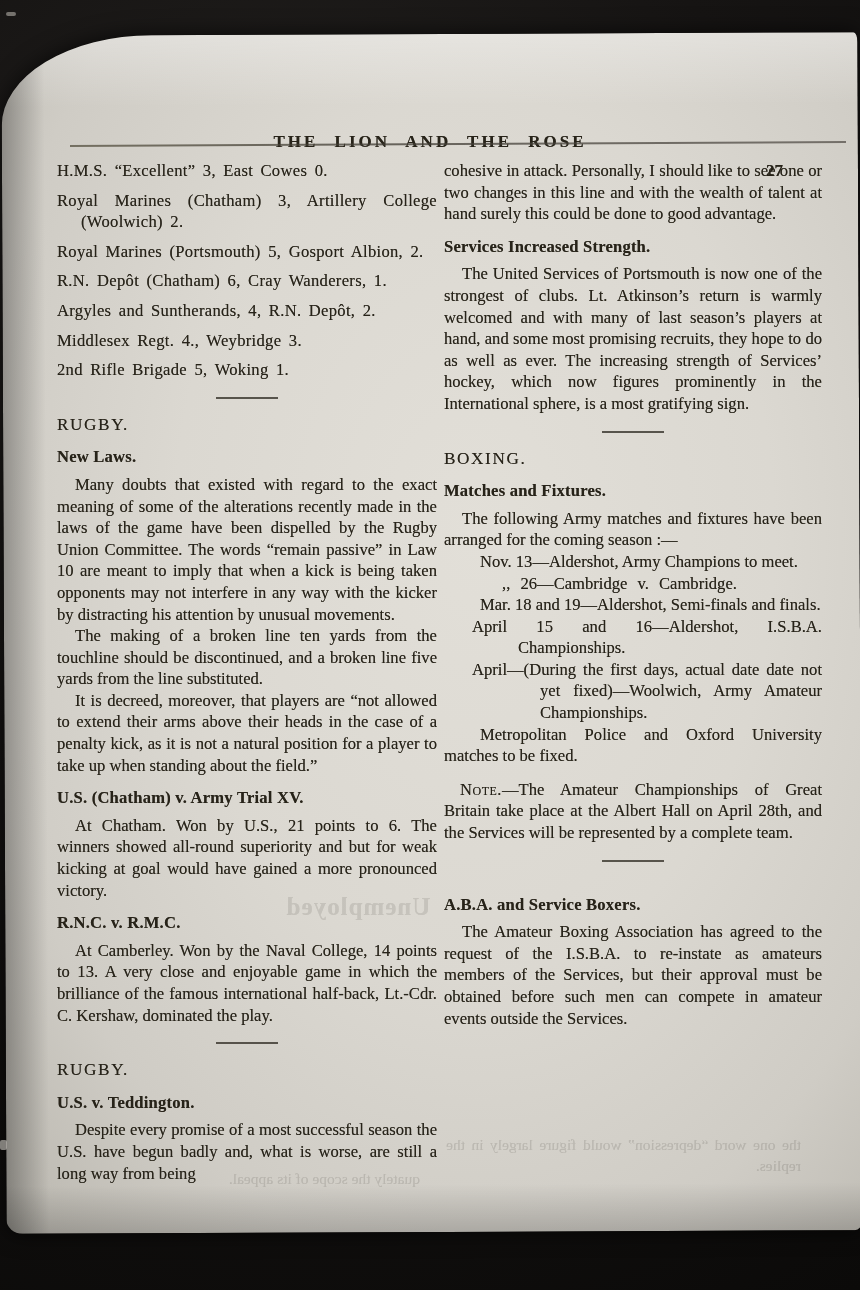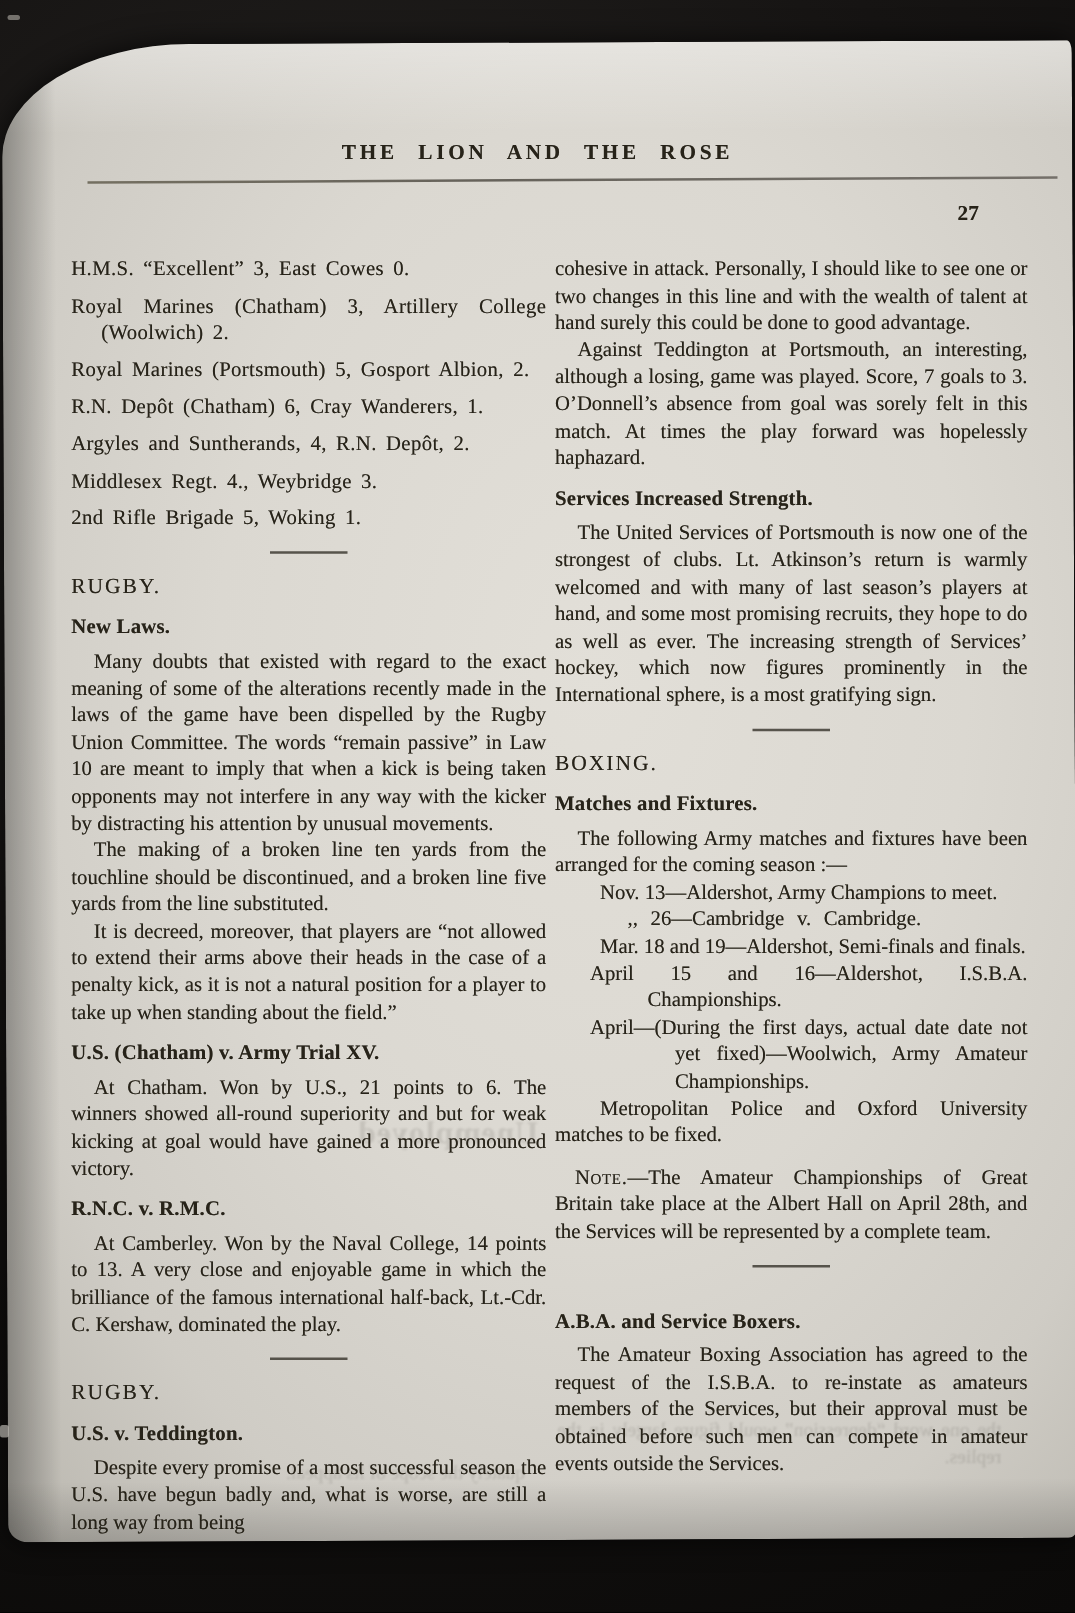--- a/index.html
+++ b/index.html
@@ -10,26 +10,26 @@
     border-radius:150px 4px 8px 16px / 90px 10px 10px 14px;
     transform:rotate(-0.25deg);
     background:
       linear-gradient(90deg, rgba(0,0,0,0.30) 0%, rgba(0,0,0,0.0) 5%),
       linear-gradient(0deg, rgba(0,0,0,0.18) 0%, rgba(0,0,0,0.0) 4%),
       linear-gradient(180deg, rgba(255,255,255,0.35) 0%, rgba(255,255,255,0.0) 6%),
       radial-gradient(ellipse at 55% 42%, #e2dfd8 0%, #dbd8d1 45%, #cfccc5 75%, #b9b6ae 100%);
     box-shadow:0 0 22px rgba(0,0,0,0.7);}
   .artifact{position:absolute;background:#cfccc4;border-radius:2px;}
   .content{position:absolute;inset:0;color:#272319;text-shadow:0 0 0.5px rgba(39,35,25,0.55);}
-  .hdr-title{position:absolute;top:112px;left:0;width:860px;text-align:center;
+  .hdr-title{position:absolute;top:132px;left:0;width:860px;text-align:center;
     font-weight:bold;font-size:17px;letter-spacing:3px;word-spacing:9px;}
   .hdr-page{position:absolute;top:117px;left:766px;font-weight:bold;font-size:17px;margin-top:44px;}
   .hdr-rule{position:absolute;top:143px;left:70px;width:776px;height:2px;
     background:linear-gradient(90deg,#55503f,#3f3b33 40%,#55504a);transform:rotate(-0.3deg);opacity:.75;}
-  .col{position:absolute;top:160px;width:380px;font-size:16.6px;line-height:21.6px;text-align:justify;margin-top:44px;}
+  .col{position:absolute;top:160px;width:380px;font-size:16.6px;line-height:21.6px;text-align:justify;}
   .col-left{left:57px;}
   .col-right{left:444px;width:378px;}
   .score{margin:0 0 8px;padding-left:24px;text-indent:-24px;word-spacing:3px;letter-spacing:0.3px;}
   .divider{width:62px;height:2px;background:#403c34;margin:16px auto 0;opacity:.85;}
   .sechead{font-weight:normal;text-align:left;font-size:17.2px;letter-spacing:1.6px;margin:15px 0 11px;text-indent:0;}
   .subhead{font-weight:bold;margin:11px 0 6px;text-align:left;text-indent:0;letter-spacing:0.2px;}
   .para{margin:0;text-indent:18px;}
   .para.noindent{text-indent:0;}
   .fx{margin:0;}
   .fx0{padding-left:100px;text-indent:-64px;}
@@ -91,21 +91,20 @@
 
       <div class="divider"></div>
       <div class="sechead">RUGBY.</div>
 
       <div class="subhead">U.S. v. Teddington.</div>
       <p class="para">Despite every promise of a most successful season the U.S. have begun badly and, what is worse, are still a long way from being</p>
     </div>
 
     <div class="col col-right">
       <p class="para noindent">cohesive in attack.  Personally, I should like to see one or two changes in this line and with the wealth of talent at hand surely this could be done to good advantage.</p>
-      <p class="para">Against Teddington at Portsmouth, an interesting, although a losing, game was played.  Score, 7 goals to 3.  O’Donnell’s absence from goal was sorely felt in this match.  At times the play forward was hopelessly haphazard.</p>
 
       <div class="subhead">Services Increased Strength.</div>
       <p class="para">The United Services of Portsmouth is now one of the strongest of clubs.  Lt. Atkinson’s return is warmly welcomed and with many of last season’s players at hand, and some most promising recruits, they hope to do as well as ever.  The increasing strength of Services’ hockey, which now figures prominently in the International sphere, is a most gratifying sign.</p>
 
       <div class="divider"></div>
       <div class="sechead">BOXING.</div>
 
       <div class="subhead">Matches and Fixtures.</div>
       <p class="para">The following Army matches and fixtures have been arranged for the coming season :—</p>
 

